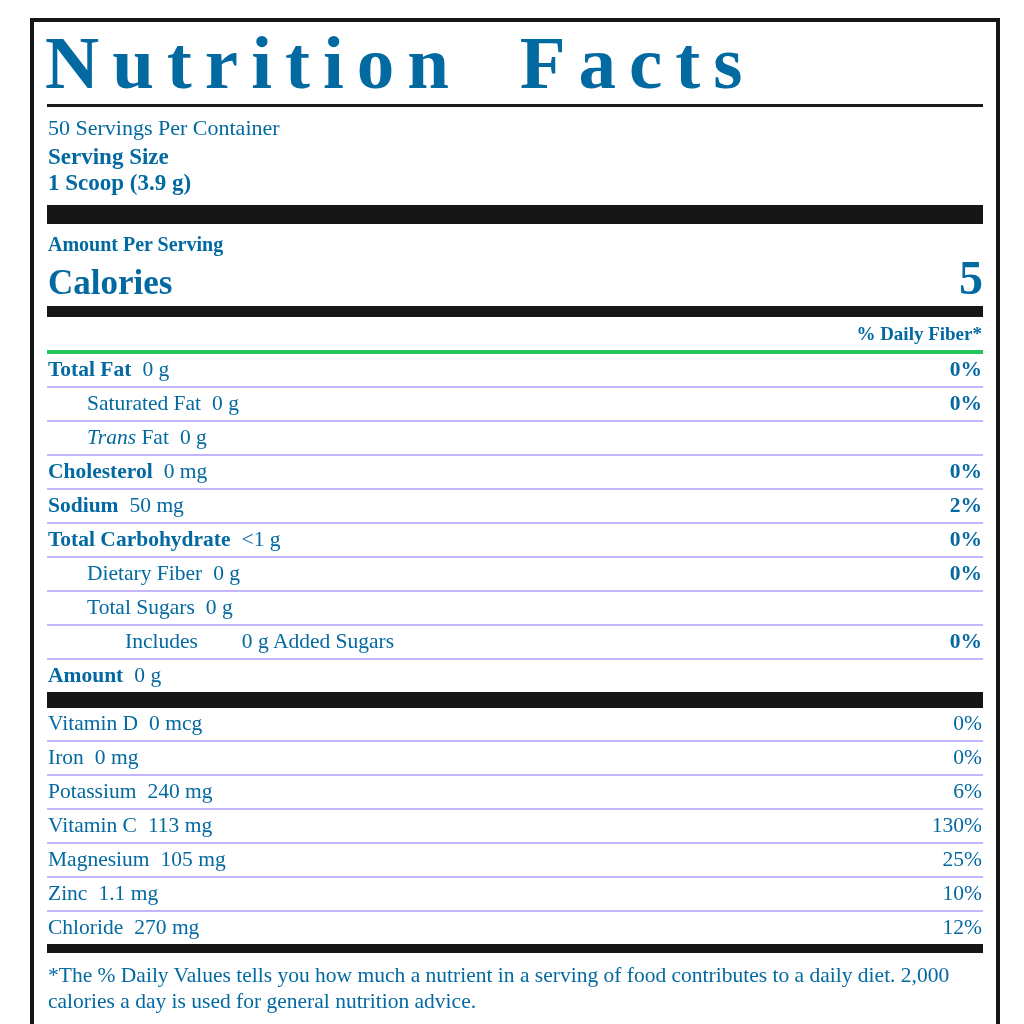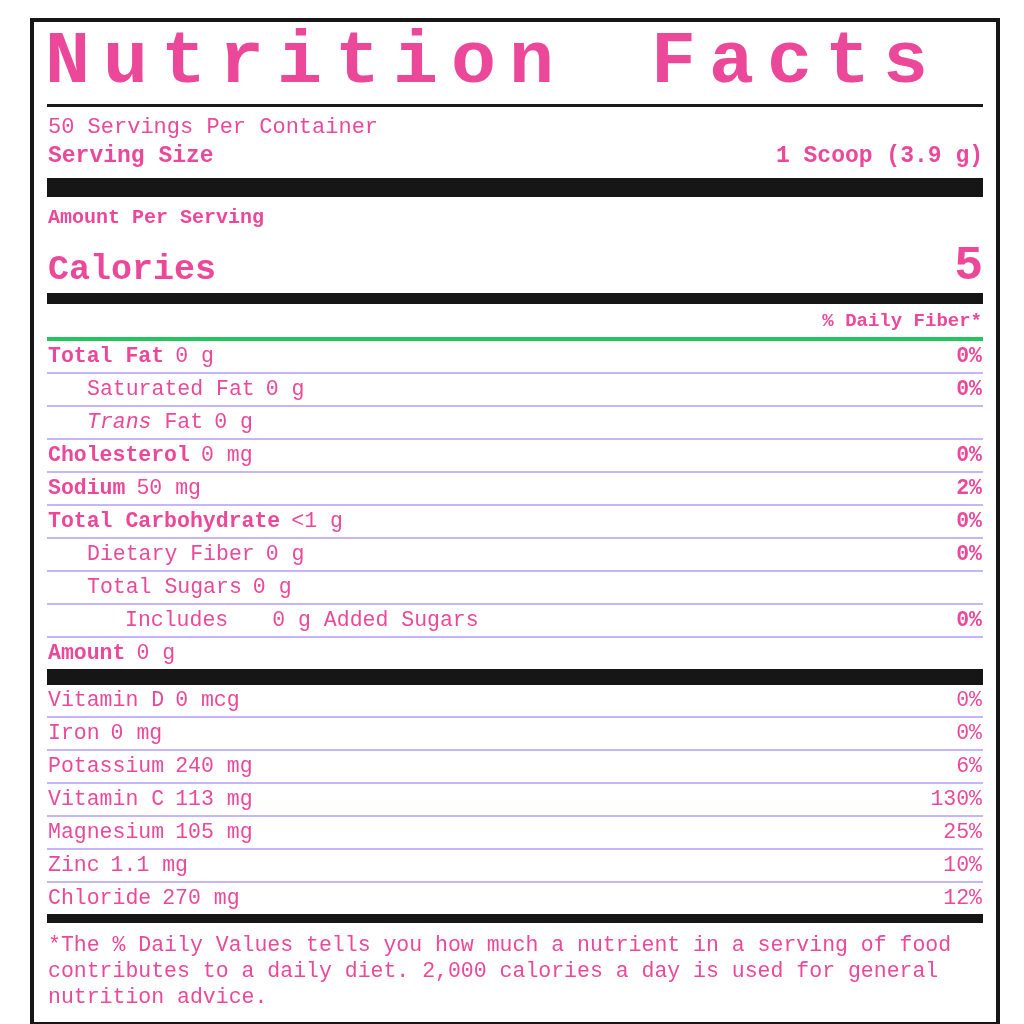--- a/index.html
+++ b/index.html
@@ -1,43 +1,43 @@
 <!DOCTYPE html>
 <html><head>
 <meta charset="utf-8">
 <style>
   html,body{margin:0;padding:0;background:#ffffff;}
   .page{
     width:1024px;height:1024px;box-sizing:border-box;
     background:#ffffff;padding:18px 24px 0 30px;
-    font-family:Liberation Mono, monospace;color:#ec4899;
+    font-family:Liberation Serif, serif;color:#0369a1;
     overflow:hidden;
   }
   
   .label-box{
     border:4px solid #161616;background:#fff;
     padding:0 13px 0 13px;box-sizing:border-box;
   }
   .nf-title{
     margin:4px 0 2px -2px;
     font-size:75px;line-height:0.98;font-weight:bold;
     letter-spacing:13px;word-spacing:26px;white-space:nowrap;
   }
   .title-rule{height:3px;background:#1a1a1a;margin:4px 0 0;}
   .servings{font-size:22px;margin:8px 0 2px 1px;}
   .serving-size-row{
     display:flex;justify-content:space-between;align-items:baseline;
-    font-size:23px;font-weight:bold;margin:3px 0 9px 1px;
+    font-size:23px;font-weight:bold;margin:3px 0 9px 1px;flex-direction:column;
   }
   .bar{background:#161616;}
   .bar-serving{height:19px;margin:0;}
   .aps{font-size:20px;font-weight:bold;margin:9px 0 0 1px;}
   .calories-row{
     display:flex;justify-content:space-between;align-items:baseline;
-    margin:16px 0 3px 1px;
+    margin:0 0 3px 1px;
   }
   .calories-label{font-size:35px;font-weight:bold;}
   .calories-value{font-size:48px;font-weight:bold;line-height:0.9;}
   .bar-calories{height:11px;}
   .dv-header{font-size:19px;font-weight:bold;text-align:right;padding:6px 1px 5px;}
   
   .nrow,.vrow{
     display:flex;align-items:baseline;
     font-size:21.5px;padding:3px 1px 4px;
     border-top:2px solid #c4b5fd;

